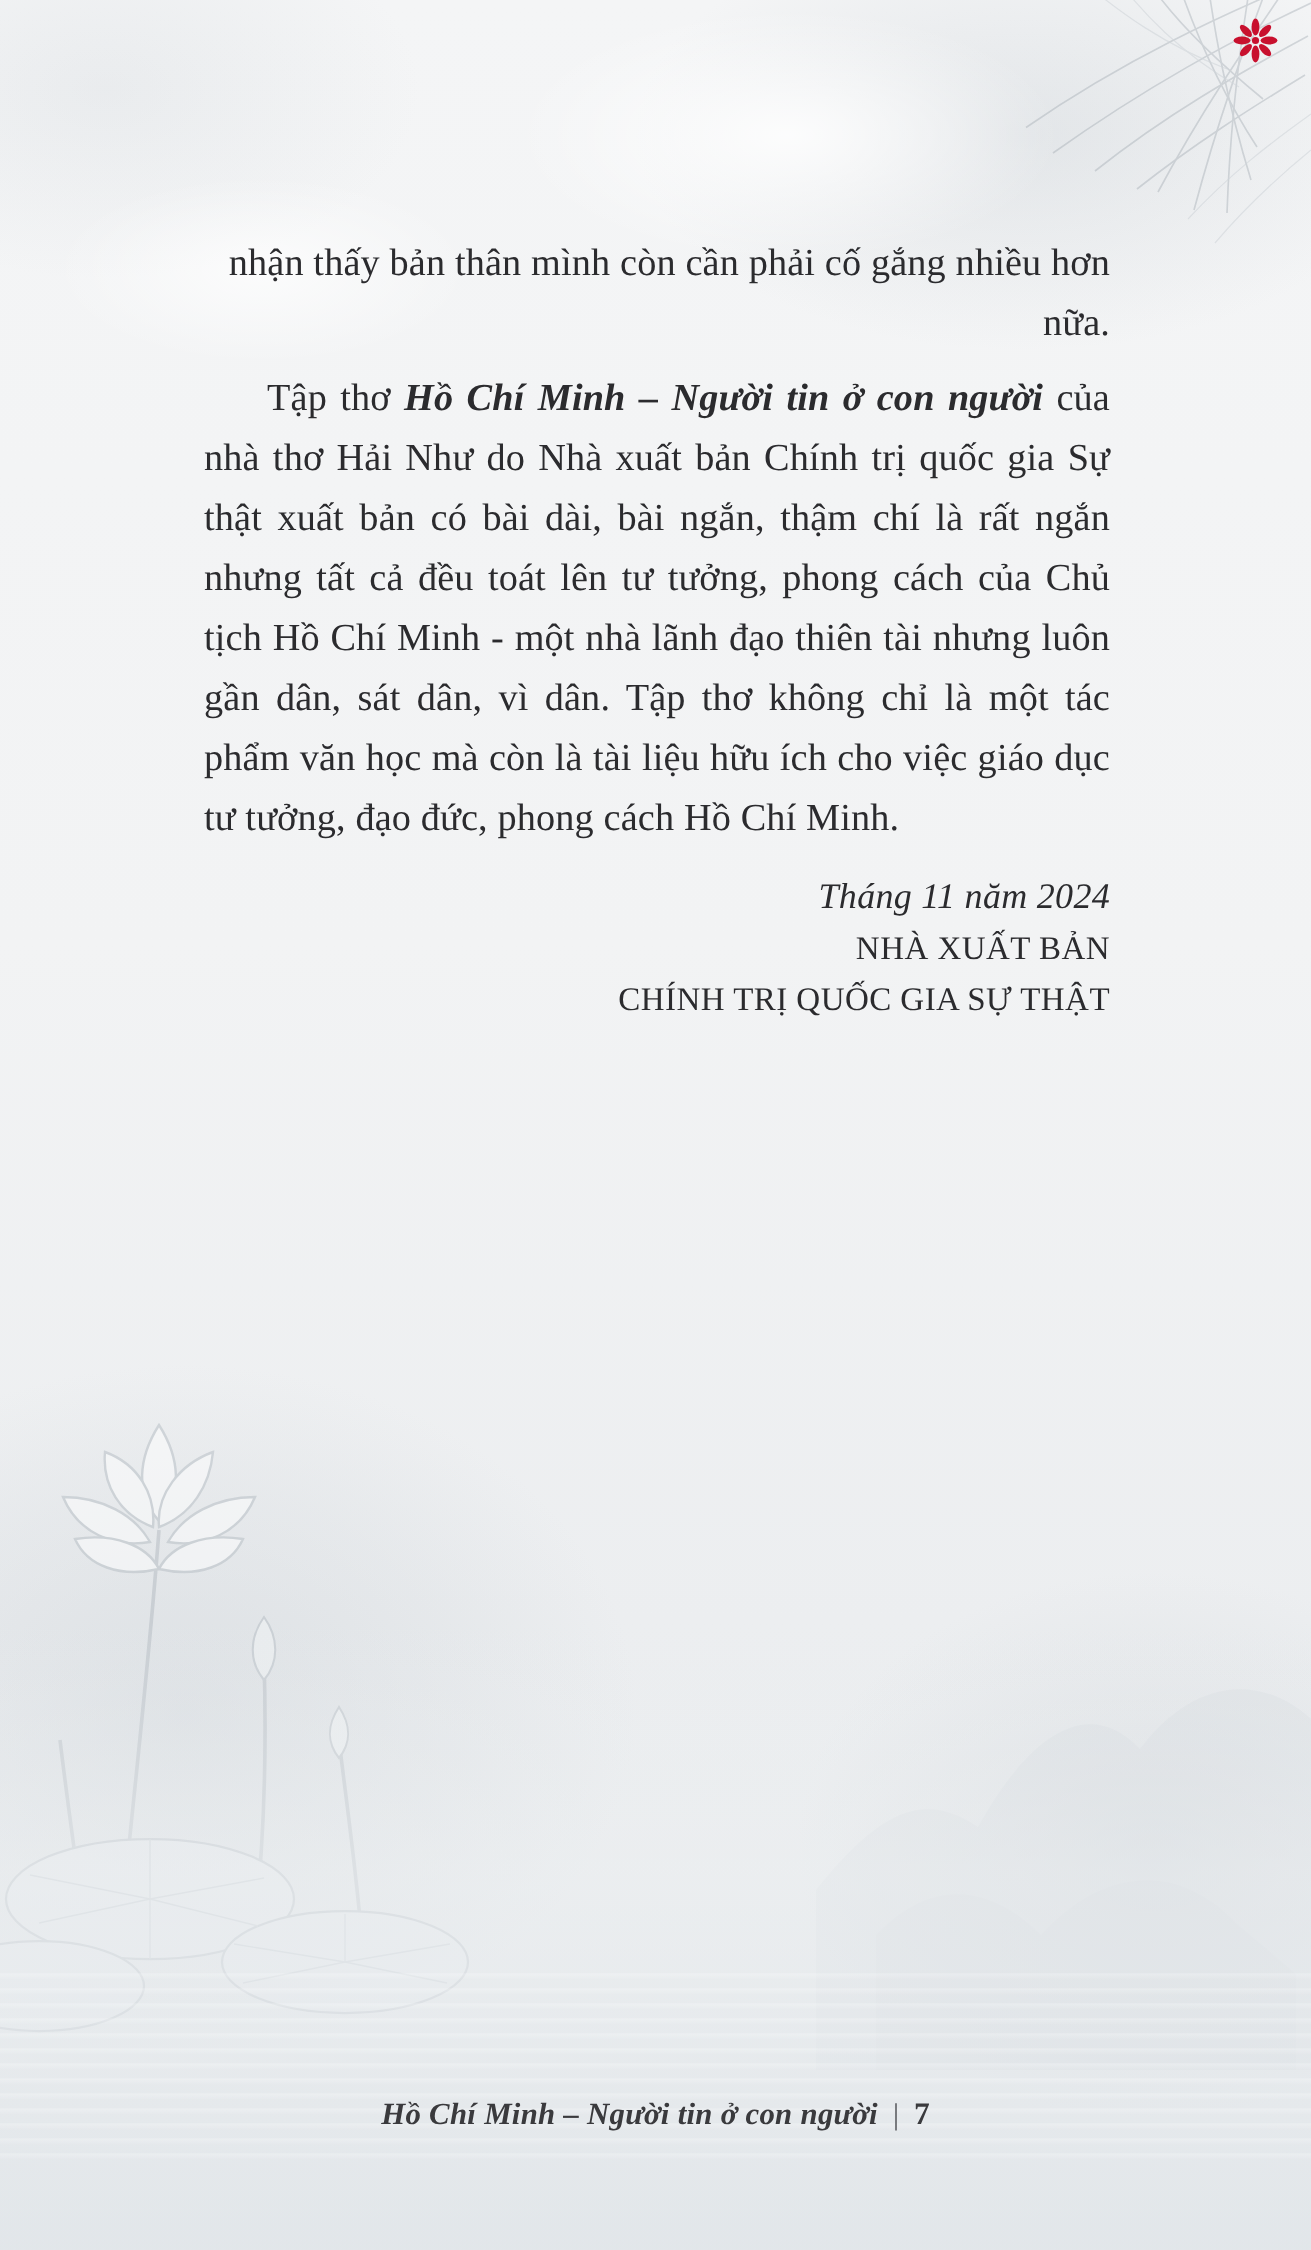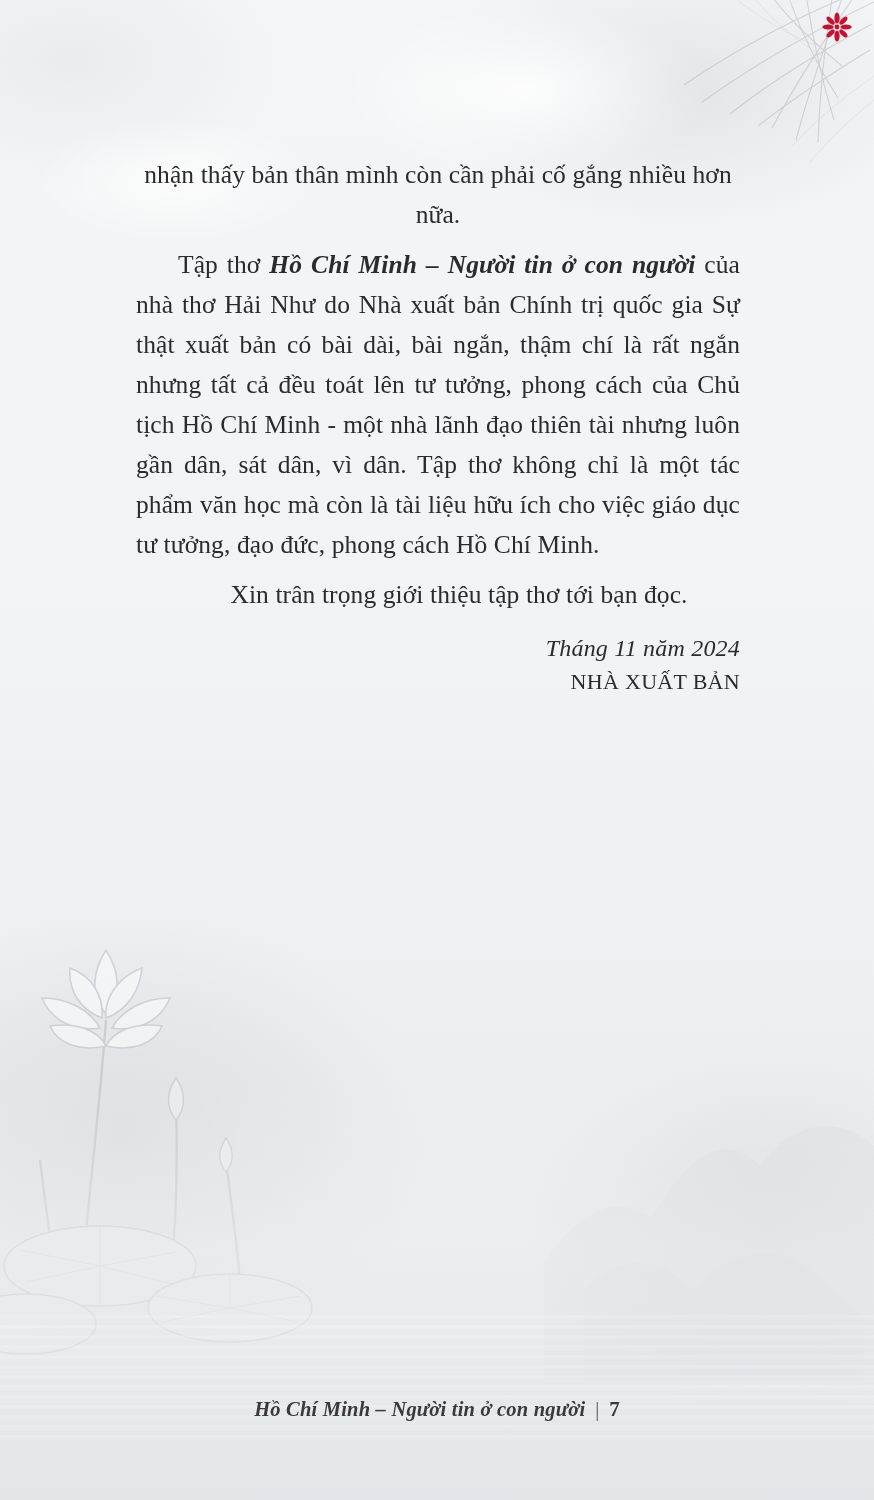--- a/index.html
+++ b/index.html
@@ -106,21 +106,21 @@
     text-align: justify;
     text-justify: inter-word;
     margin: 0 0 2px 0;
     letter-spacing: 0.1px;
   }
   .para.indent {
     text-indent: 42px;
     margin-top: 10px;
   }
   .para.last-line-left {
-    text-align: center;
+    text-align: right;
   }
   .booktitle {
     font-style: italic;
     font-weight: 700;
   }
 
   .signoff {
     margin-top: 16px;
     text-align: right;
     padding-left: 120px;
@@ -257,27 +257,25 @@
   <div class="content">
 
     <p class="para last-line-left">
       <span>nhận thấy bản thân mình còn cần phải cố gắng nhiều hơn nữa.</span>
     </p>
 
     <p class="para indent">
       <span>Tập thơ </span><span class="booktitle">Hồ Chí Minh – Người tin ở con người</span><span> của nhà thơ Hải Như do Nhà xuất bản Chính trị quốc gia Sự thật xuất bản có bài dài, bài ngắn, thậm chí là rất ngắn nhưng tất cả đều toát lên tư tưởng, phong cách của Chủ tịch Hồ Chí Minh - một nhà lãnh đạo thiên tài nhưng luôn gần dân, sát dân, vì dân. Tập thơ không chỉ là một tác phẩm văn học mà còn là tài liệu hữu ích cho việc giáo dục tư tưởng, đạo đức, phong cách Hồ Chí Minh.</span>
     </p>
 
-    <p class="para indent last-line-left">
-      <span>Xin trân trọng giới thiệu tập thơ tới bạn đọc.</span>
-    </p>
 
     <div class="signoff">
       <div class="date">Tháng 11 năm 2024</div>
       <div class="pub1">NHÀ XUẤT BẢN</div>
+      <div class="pub2">CHÍNH TRỊ QUỐC GIA SỰ THẬT</div>
     </div>
   </div>
 
   <div class="footer">
     <span class="f-title">Hồ Chí Minh – Người tin ở con người</span>
     <span class="f-sep">|</span>
     <span class="f-page">7</span>
   </div>
 
 </div>

